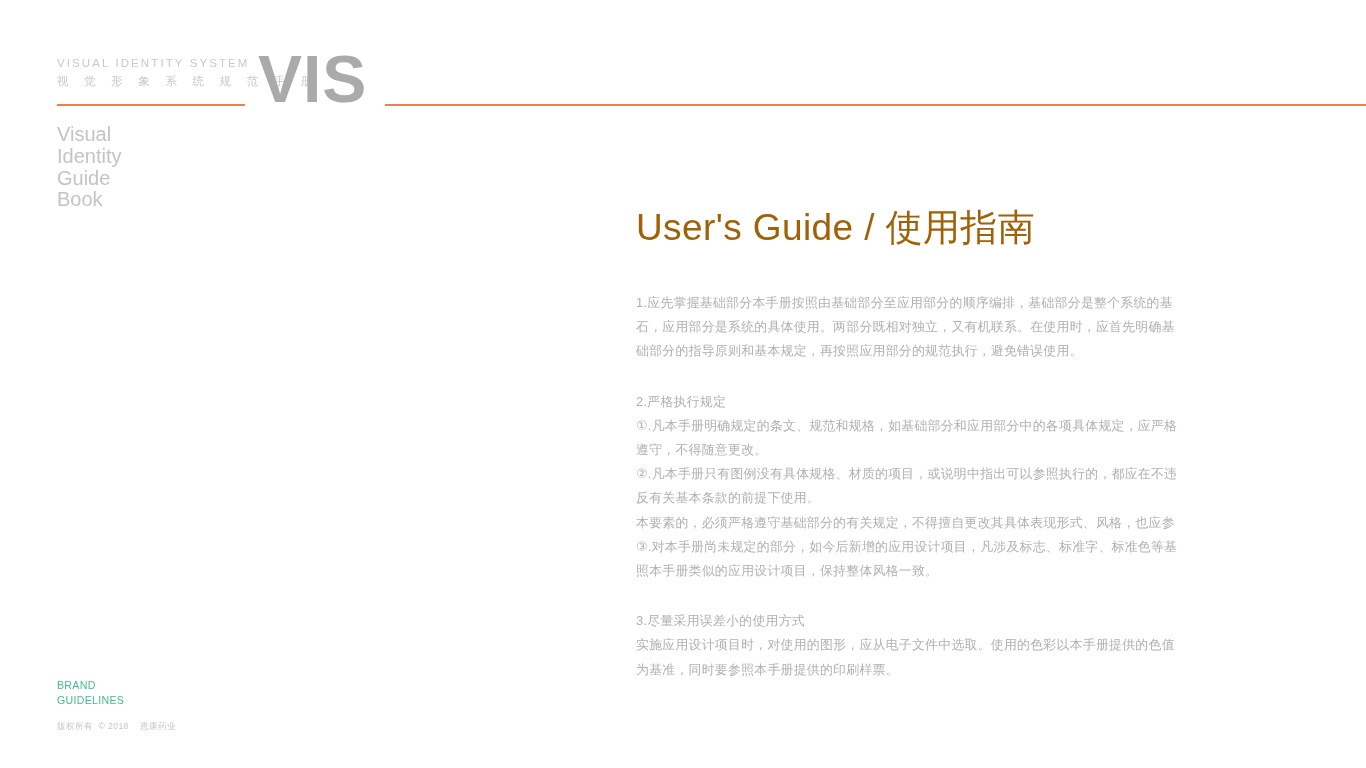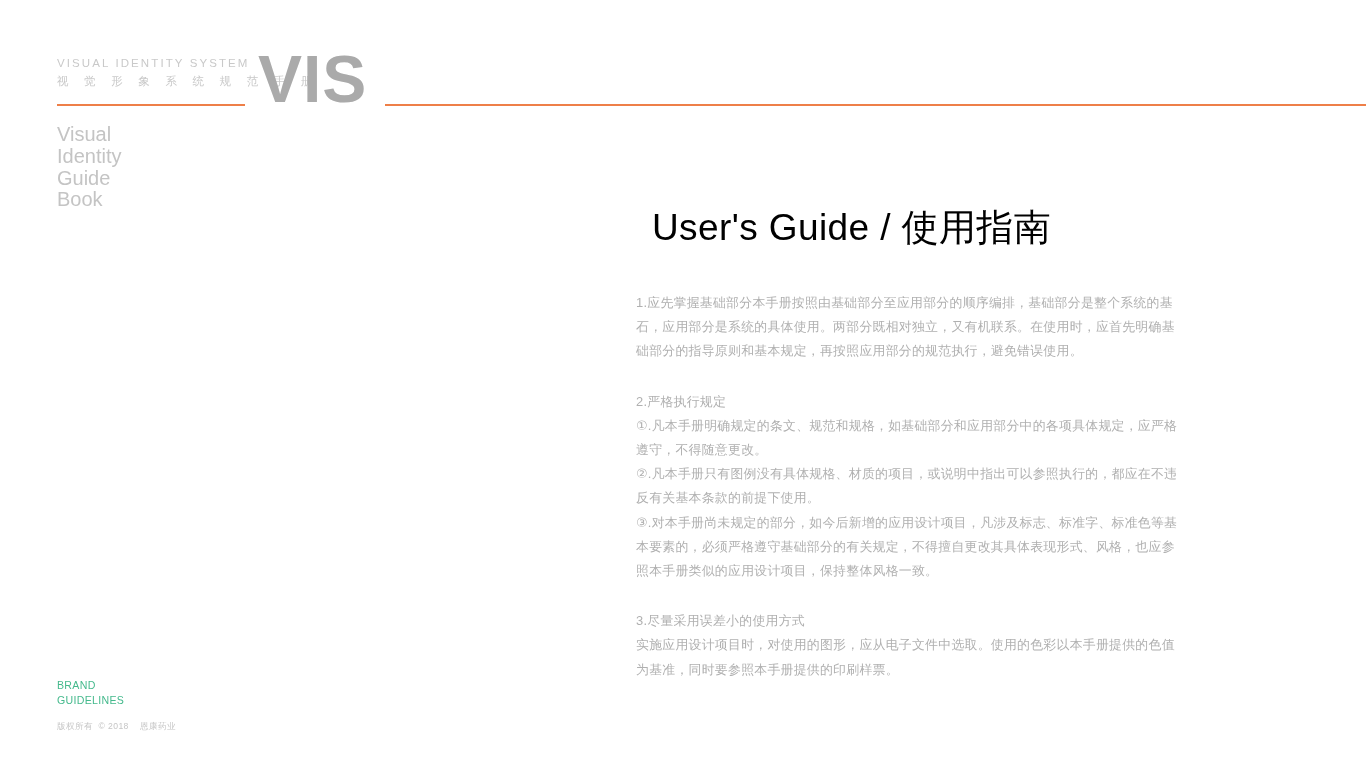--- a/index.html
+++ b/index.html
@@ -86,25 +86,25 @@
 
   
   .content {
     position: absolute;
     left: 636px;
     top: 203px;
     width: 604px;
   }
   .page-title {
     font-size: 37px;
-    color: #000000;
+    color: #a16207;
     line-height: 50px;
     letter-spacing: 0.4px;
     font-weight: normal;
-    margin: 0 0 38px 16px;
+    margin: 0 0 38px 0;
     white-space: nowrap;
   }
   .para {
     color: #b0b0b0;
     font-size: 12.9px;
     line-height: 24.2px;
     letter-spacing: 0.25px;
     margin: 0 0 26px 0;
     text-align: justify;
   }
@@ -159,22 +159,22 @@
     <span class="ln">石，应用部分是系统的具体使用。两部分既相对独立，又有机联系。在使用时，应首先明确基</span>
     <span class="ln">础部分的指导原则和基本规定，再按照应用部分的规范执行，避免错误使用。</span>
   </p>
 
   <p class="para">
     <span class="ln">2.严格执行规定</span>
     <span class="ln">①.凡本手册明确规定的条文、规范和规格，如基础部分和应用部分中的各项具体规定，应严格</span>
     <span class="ln">遵守，不得随意更改。</span>
     <span class="ln">②.凡本手册只有图例没有具体规格、材质的项目，或说明中指出可以参照执行的，都应在不违</span>
     <span class="ln">反有关基本条款的前提下使用。</span>
+    <span class="ln">本要素的，必须严格遵守基础部分的有关规定，不得擅自更改其具体表现形式、风格，也应参</span>
     <span class="ln">③.对本手册尚未规定的部分，如今后新增的应用设计项目，凡涉及标志、标准字、标准色等基</span>
-    <span class="ln">本要素的，必须严格遵守基础部分的有关规定，不得擅自更改其具体表现形式、风格，也应参</span>
     <span class="ln">照本手册类似的应用设计项目，保持整体风格一致。</span>
   </p>
 
   <p class="para">
     <span class="ln">3.尽量采用误差小的使用方式</span>
     <span class="ln">实施应用设计项目时，对使用的图形，应从电子文件中选取。使用的色彩以本手册提供的色值</span>
     <span class="ln">为基准，同时要参照本手册提供的印刷样票。</span>
   </p>
 </div>
 

